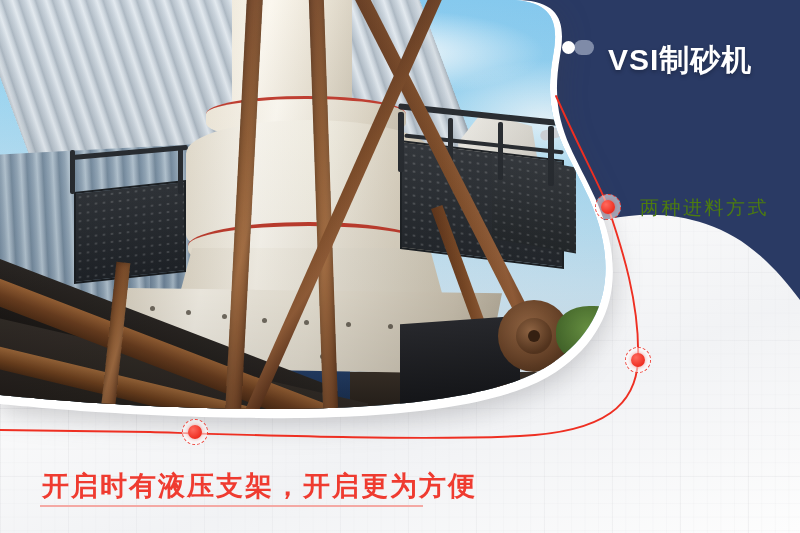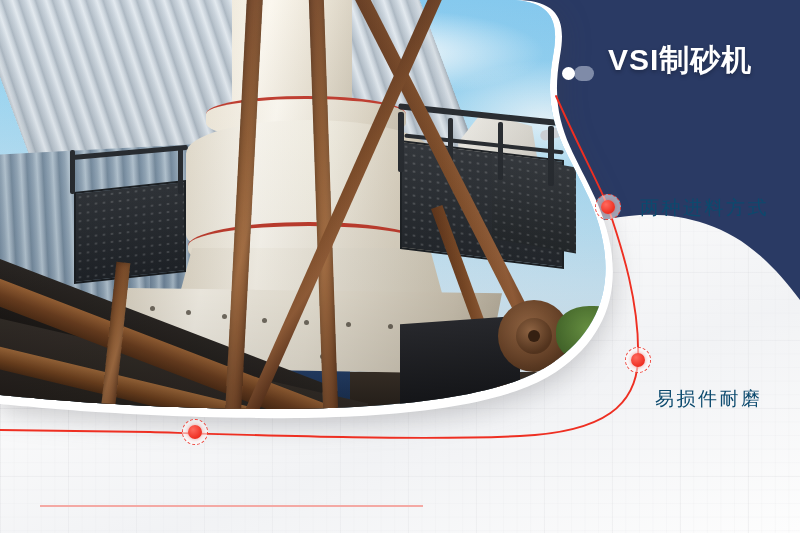--- a/index.html
+++ b/index.html
@@ -218,41 +218,41 @@
     background:radial-gradient(circle at 36% 32%,#ff6a5e,#ee2f22 70%);
     box-shadow:0 0 4px rgba(238,47,34,.45);
   }
   #marker-feed{left:595px;top:194px;}
   #marker-eco{left:625px;top:347px;}
   #marker-bottom{left:182px;top:419px;}
 
   
   .title-row{
     position:absolute;z-index:10;left:560px;top:40px;
-    display:flex;align-items:flex-end;gap:14px;
+    display:flex;align-items:flex-start;gap:14px;
   }
   .title-bullet{position:relative;width:34px;height:15px;}
   .title-bullet .b-back{
     position:absolute;right:0;top:0;width:20px;height:15px;border-radius:8px;
     background:#8e9ab4;opacity:.85;
   }
   .title-bullet .b-front{
     position:absolute;left:2px;top:1px;width:13px;height:13px;border-radius:50%;
     background:#ffffff;
   }
   .title-text{
     color:#ffffff;font-size:30px;font-weight:bold;letter-spacing:1px;
     text-shadow:0 2px 4px rgba(0,0,0,.28);
     white-space:nowrap;
   }
 
   
   .feature{
     position:absolute;z-index:10;
-    color:#0c4a6e;font-size:19px;letter-spacing:2.5px;white-space:nowrap;
+    color:#4d7c0f;font-size:19px;letter-spacing:2.5px;white-space:nowrap;
   }
   #feature-1{left:640px;top:195px;}
   #feature-2{left:655px;top:346px;}
   #feature-3{left:655px;top:386px;}
 
   
   .caption{
     position:absolute;z-index:10;left:42px;top:468px;
     color:#ef3b30;font-size:27px;font-weight:bold;letter-spacing:2px;
     white-space:nowrap;
@@ -370,17 +370,17 @@
 
   <div class="title-row">
     <span class="title-bullet">
       <span class="b-back"></span>
         <span class="b-front"></span>
     </span>
     <span class="title-text">VSI制砂机</span>
   </div>
 
   <div class="feature" id="feature-1">两种进料方式</div>
-  <div class="feature" id="feature-3">易损件耐磨</div>
-
+
+  <div class="caption">开启时有液压支架，开启更为方便</div>
   <div class="caption-underline"></div>
 
 </div>
 
 </body></html>

